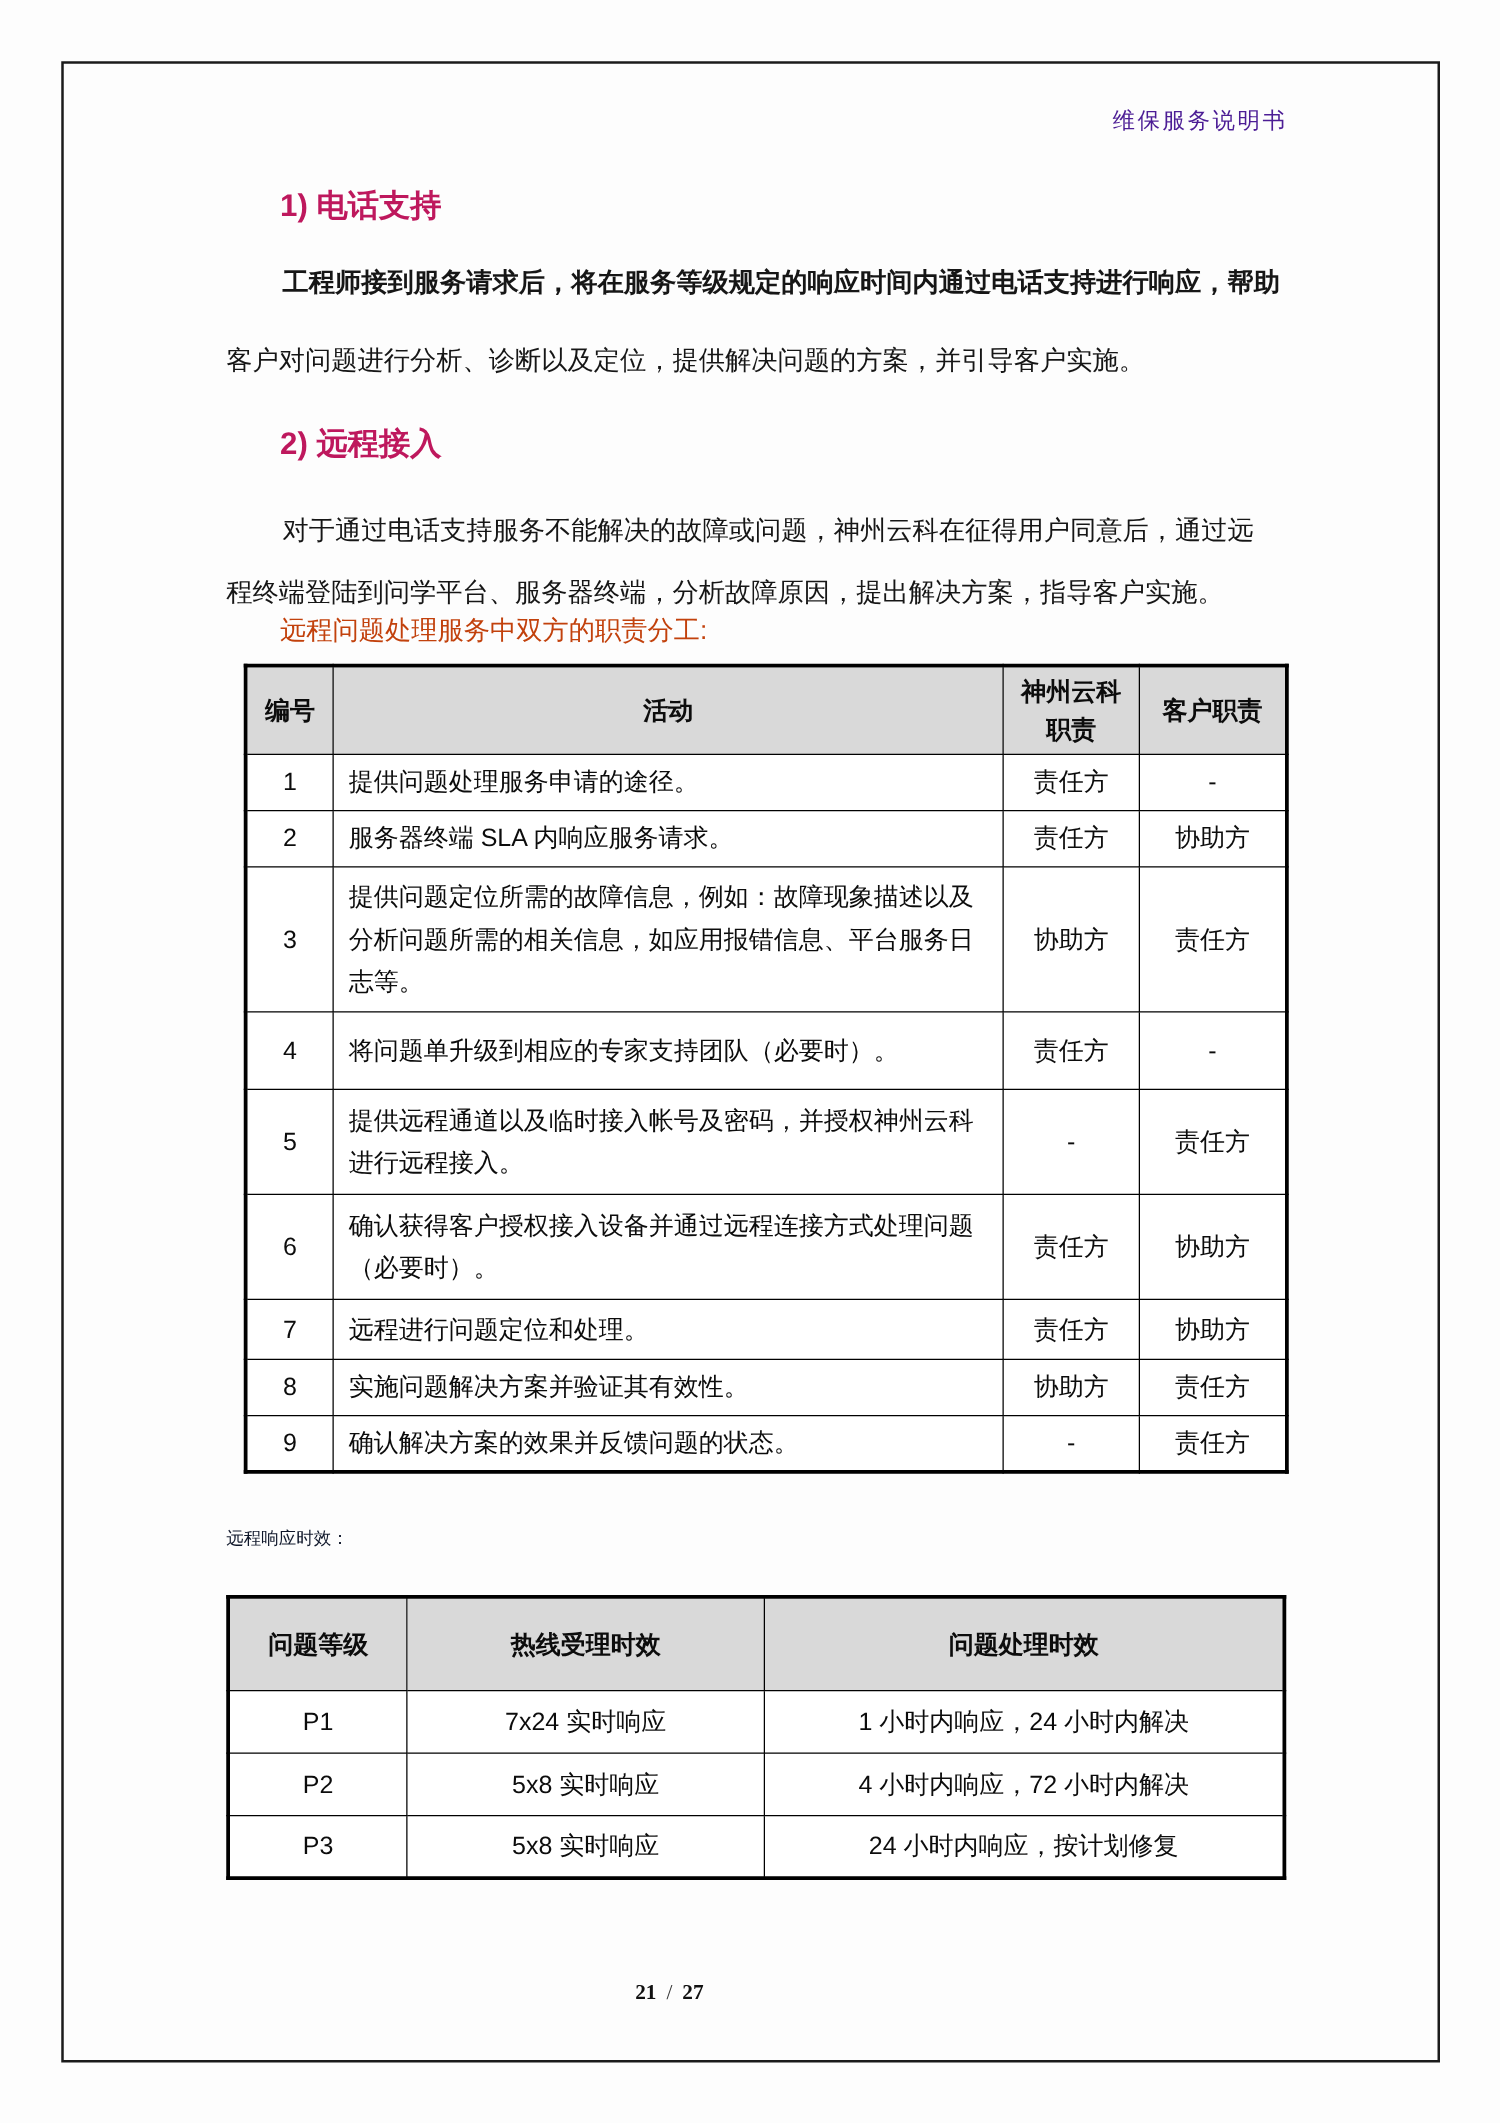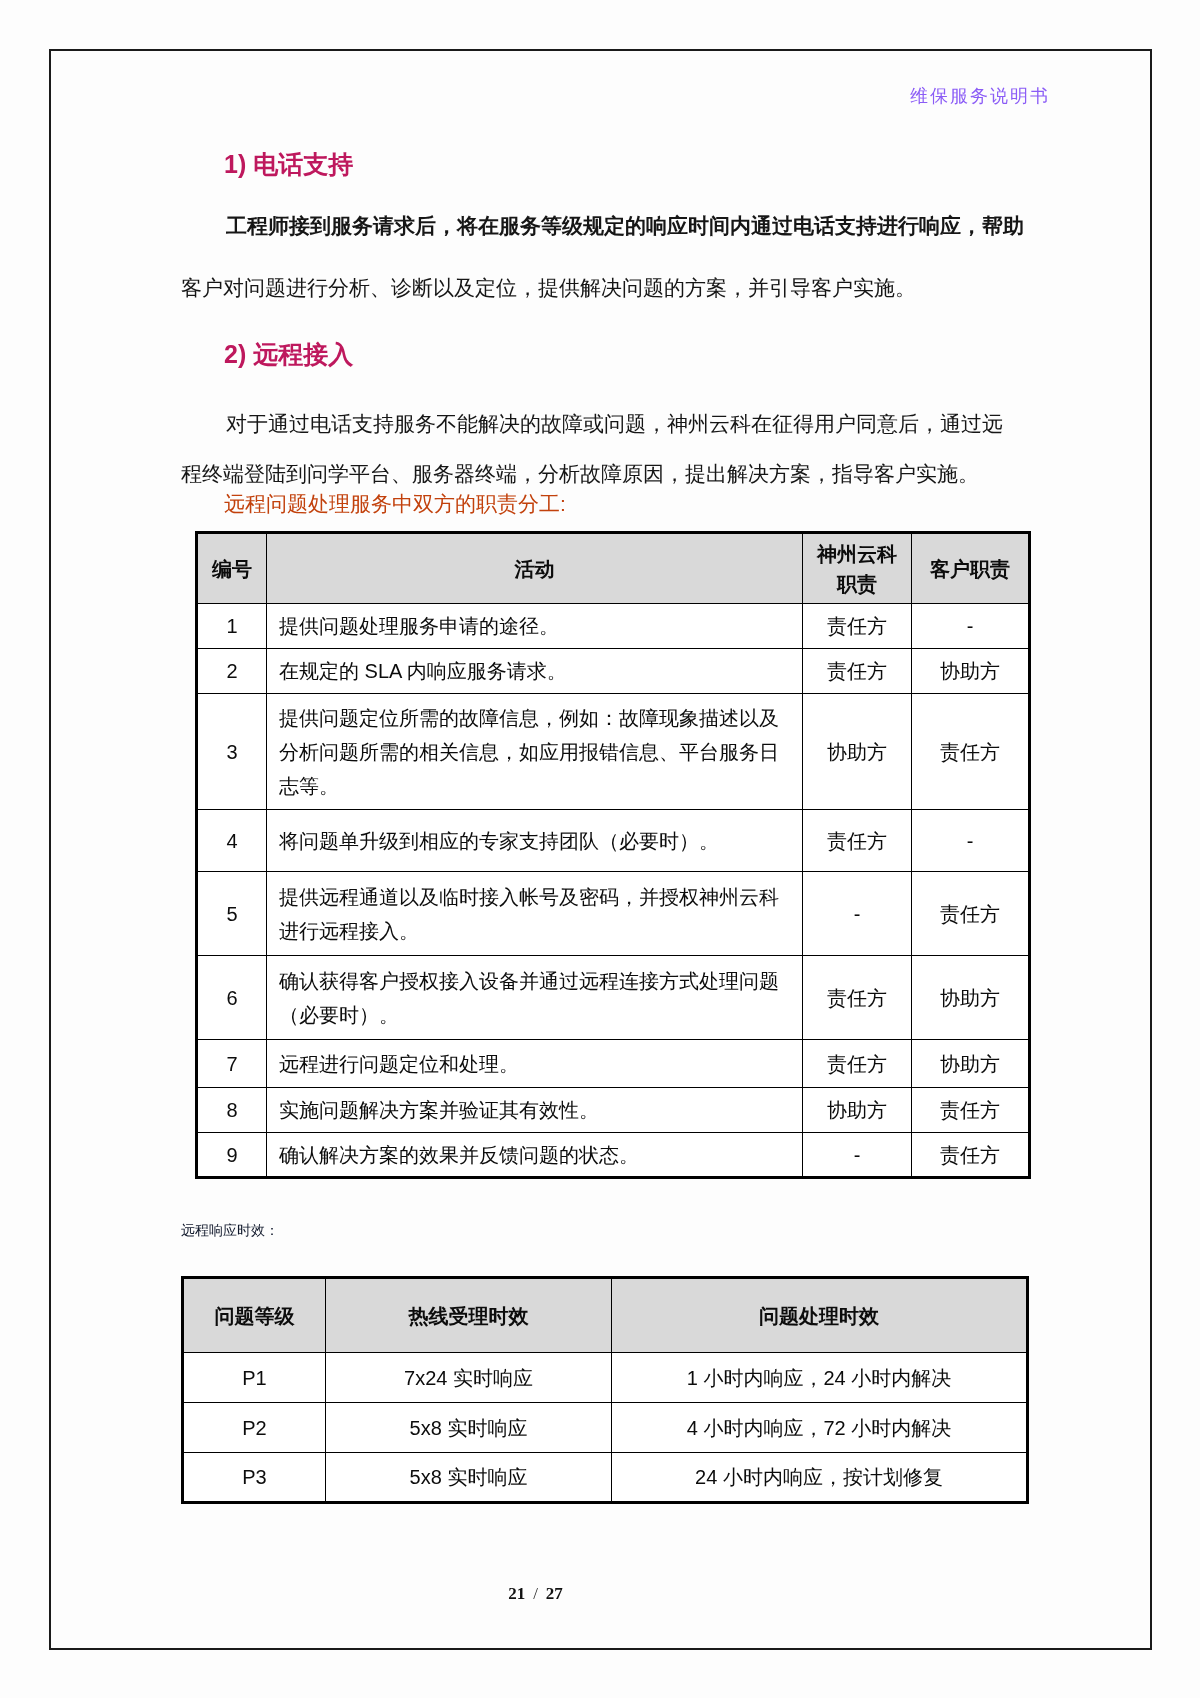--- a/index.html
+++ b/index.html
@@ -13,23 +13,22 @@
   .abs{position:absolute;white-space:nowrap;}
   .page-border{
     position:absolute;left:49px;top:49px;
     width:1099px;height:1597px;
     border:2px solid #1b1b1b;
     background:transparent;
   }
   .doc-header{
     left:890px;top:84px;
     font-family:"Liberation Serif",serif;
-    font-size:18px;color:#8b5cf6;
+    font-size:18px;color:#4c1d95;
     letter-spacing:2px;
-    margin-left:20px;
   }
   .sec-heading{
     font-size:25px;font-weight:bold;color:#be185d;
   }
   .body-line{
     font-size:21px;color:#161616;
   }
   .intro-line{
     font-size:21px;color:#c2410c;
   }
@@ -106,21 +105,21 @@
     <th>客户职责</th>
   </tr>
   <tr style="height:45px">
     <td>1</td>
     <td class="cell-activity">提供问题处理服务申请的途径。</td>
     <td>责任方</td>
     <td>-</td>
   </tr>
   <tr style="height:45px">
     <td>2</td>
-    <td class="cell-activity">在规定的 SLA 内响应服务请求。</td>
+    <td class="cell-activity">服务器终端 SLA 内响应服务请求。</td>
     <td>责任方</td>
     <td>协助方</td>
   </tr>
   <tr style="height:116px">
     <td>3</td>
     <td class="cell-activity" style="white-space:normal;">提供问题定位所需的故障信息，例如：故障现象描述以及分析问题所需的相关信息，如应用报错信息、平台服务日志等。</td>
     <td>协助方</td>
     <td>责任方</td>
   </tr>
   <tr style="height:62px">

